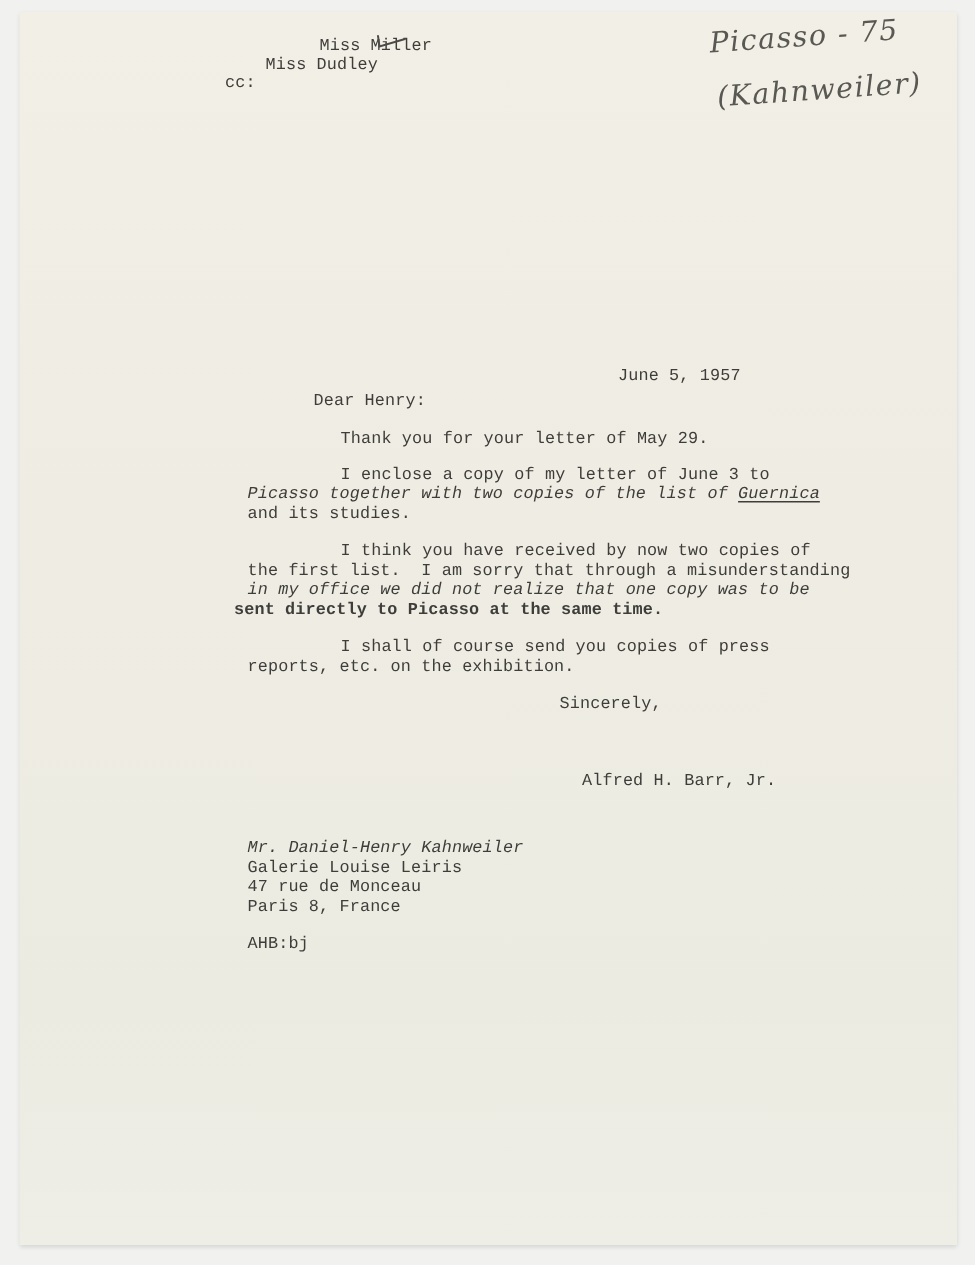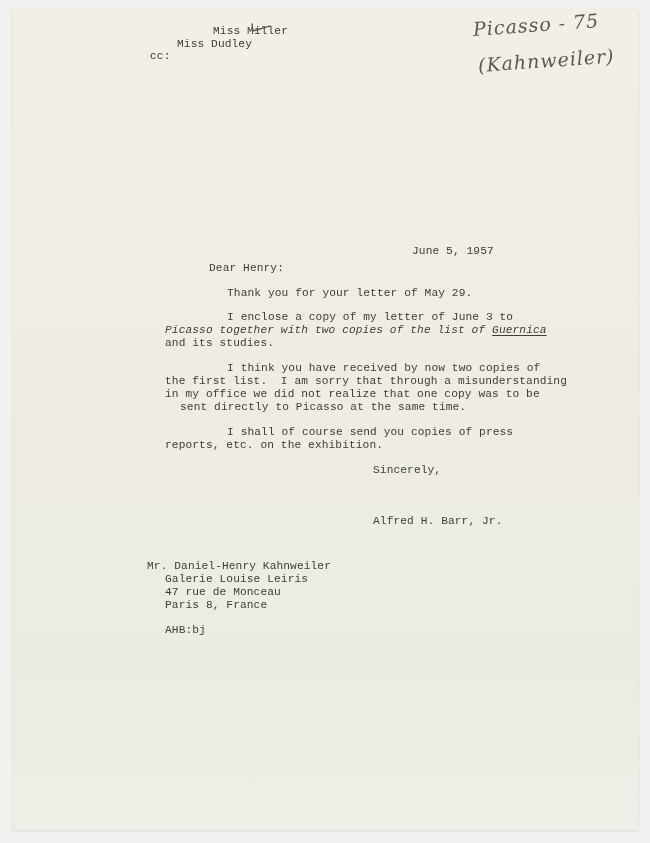--- a/index.html
+++ b/index.html
@@ -74,27 +74,27 @@
 <div class="type" style="left:165px; top:262px;padding-left:44px;">Dear Henry:</div>
 
 <div class="type" style="left:227px; top:287px;">Thank you for your letter of May 29.</div>
 
 <div class="type" style="left:227px; top:311px;">I enclose a copy of my letter of June 3 to</div>
 <div class="type" style="left:165px; top:324px;font-style:italic;"><span>Picasso together with two copies of the list of </span><span class="underline">Guernica</span></div>
 <div class="type" style="left:165px; top:337px;">and its studies.</div>
 
 <div class="type" style="left:227px; top:362px;">I think you have received by now two copies of</div>
 <div class="type" style="left:165px; top:375px;text-align:center;">the first list.  I am sorry that through a misunderstanding</div>
-<div class="type" style="left:165px; top:388px;">in my office we did not realize that one copy was to be</div>
-<div class="type" style="left:180px; top:401px;">sent directly to Picasso at the same time.</div>
+<div class="type" style="left:165px; top:388px;font-style:italic;">in my office we did not realize that one copy was to be</div>
+<div class="type" style="left:156px; top:401px;font-weight:bold;">sent directly to Picasso at the same time.</div>
 
 <div class="type" style="left:227px; top:426px;">I shall of course send you copies of press</div>
 <div class="type" style="left:165px; top:439px;">reports, etc. on the exhibition.</div>
 
 <div class="type" style="left:373px; top:464px;">Sincerely,</div>
-<div class="type" style="left:373px; top:515px;">Alfred H. Barr, Jr.</div>
+<div class="type" style="left:388px; top:515px;">Alfred H. Barr, Jr.</div>
 
-<div class="type" style="left:147px; top:560px;">Mr. Daniel-Henry Kahnweiler</div>
+<div class="type" style="left:165px; top:560px;font-style:italic;">Mr. Daniel-Henry Kahnweiler</div>
 <div class="type" style="left:165px; top:573px;">Galerie Louise Leiris</div>
 <div class="type" style="left:165px; top:586px;">47 rue de Monceau</div>
 <div class="type" style="left:165px; top:599px;">Paris 8, France</div>
 
 <div class="type" style="left:165px; top:624px;">AHB:bj</div>
 
 </body></html>

